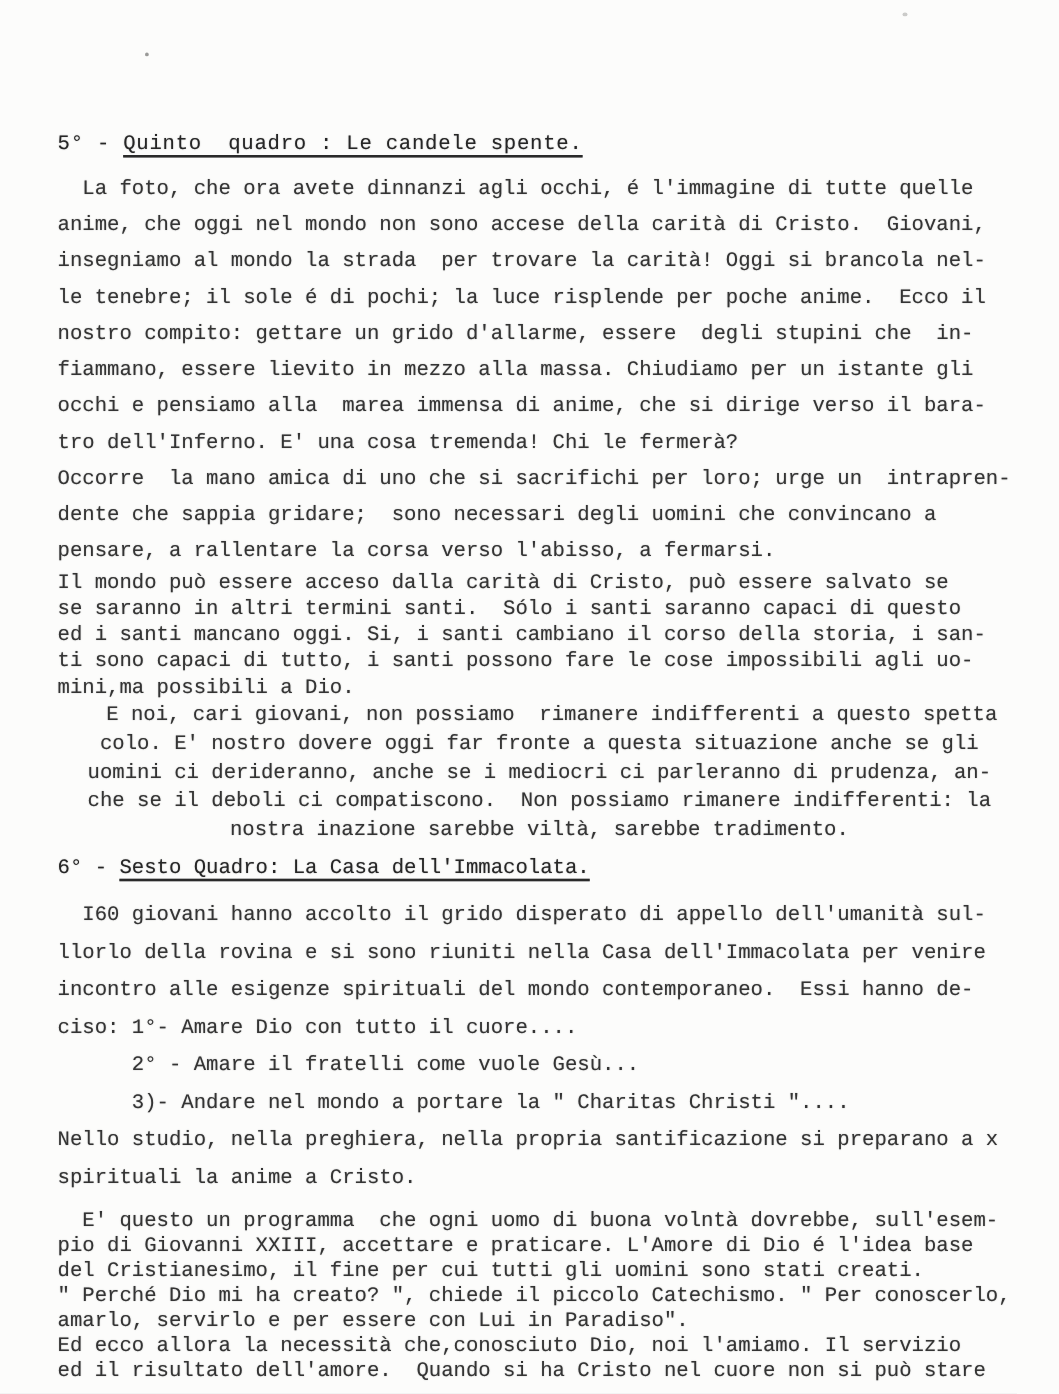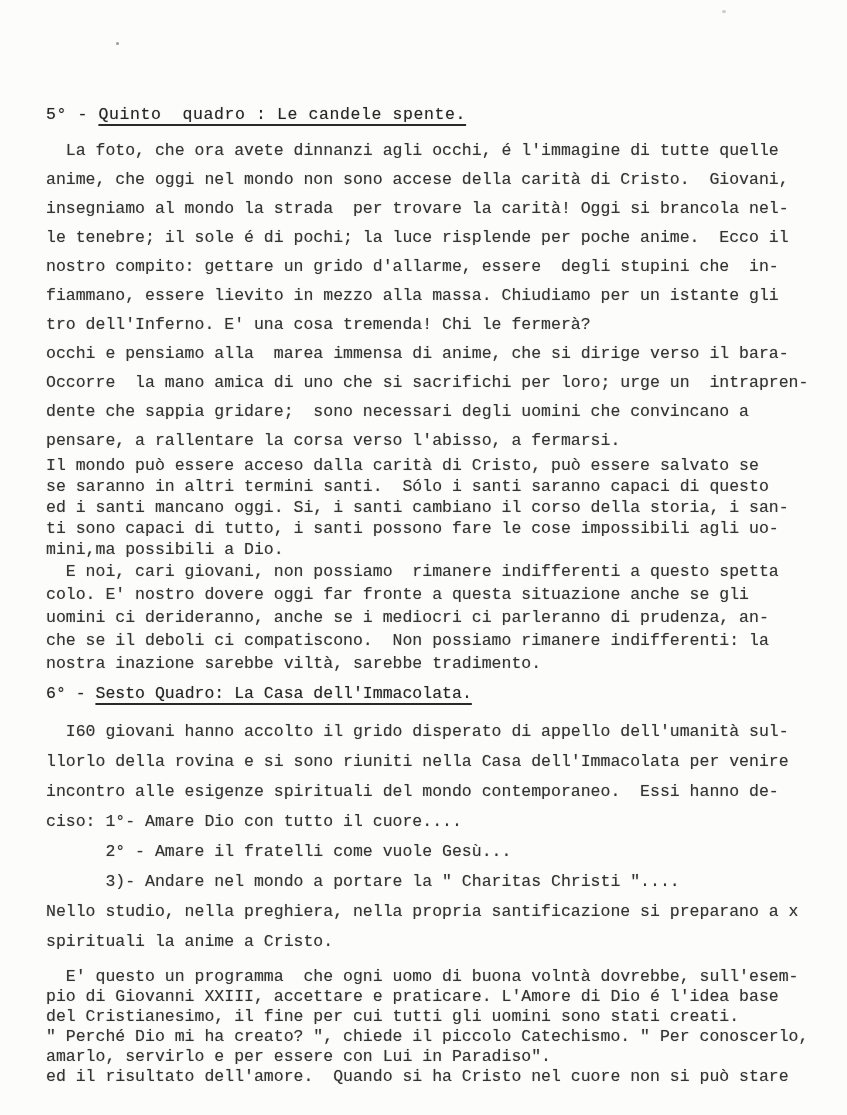--- a/index.html
+++ b/index.html
@@ -21,21 +21,21 @@
   .heading .u{
     text-decoration:underline;
     text-decoration-thickness:2px;
     text-underline-offset:5px;
     text-decoration-color:#2a2a2a;
   }
   .heading-5{letter-spacing:0.6px;}
   .para{margin:0;font-family:Liberation Mono, monospace;}
   .lh29 .ln{line-height:29px;}
   .lh21 .ln{line-height:21px;}
-  .lh23 .ln{line-height:23px;}
+  .lh23 .ln{line-height:23px;text-align:center;}
   .lh30 .ln{line-height:30px;}
   .lh20 .ln{line-height:20px;}
   .para-noi{margin-top:0px;}
   .heading-6{margin-top:8px;margin-bottom:12px;}
   .para-casa{margin-top:2px;}
   .para-programma{margin-top:10px;}
   .speck{position:absolute;background:#9a9a98;border-radius:50%;}
   .speck.s1{left:116px;top:42px;width:3px;height:3px;}
   .speck.s2{left:722px;top:10px;width:4px;height:3px;opacity:.5;}
   .speck.s3{left:118px;top:210px;width:3px;height:3px;opacity:.5;}
@@ -50,22 +50,22 @@
 
   <div class="heading heading-5"><span>5° - </span><span class="u">Quinto  quadro : Le candele spente.</span></div>
 
   <div class="para lh29 para-candele">
       <div class="ln">  La foto, che ora avete dinnanzi agli occhi, é l'immagine di tutte quelle</div>
       <div class="ln">anime, che oggi nel mondo non sono accese della carità di Cristo.  Giovani,</div>
       <div class="ln">insegniamo al mondo la strada  per trovare la carità! Oggi si brancola nel-</div>
       <div class="ln">le tenebre; il sole é di pochi; la luce risplende per poche anime.  Ecco il</div>
       <div class="ln">nostro compito: gettare un grido d'allarme, essere  degli stupini che  in-</div>
       <div class="ln">fiammano, essere lievito in mezzo alla massa. Chiudiamo per un istante gli</div>
+      <div class="ln">occhi e pensiamo alla  marea immensa di anime, che si dirige verso il bara-</div>
       <div class="ln">tro dell'Inferno. E' una cosa tremenda! Chi le fermerà?</div>
-      <div class="ln">occhi e pensiamo alla  marea immensa di anime, che si dirige verso il bara-</div>
     </div>
 
   <div class="para lh29 para-occorre">
       <div class="ln">Occorre  la mano amica di uno che si sacrifichi per loro; urge un  intrapren-</div>
       <div class="ln">dente che sappia gridare;  sono necessari degli uomini che convincano a</div>
       <div class="ln">pensare, a rallentare la corsa verso l'abisso, a fermarsi.</div>
     </div>
 
   <div class="para lh21 para-mondo">
       <div class="ln">Il mondo può essere acceso dalla carità di Cristo, può essere salvato se</div>
@@ -95,16 +95,17 @@
       <div class="ln">Nello studio, nella preghiera, nella propria santificazione si preparano a x</div>
       <div class="ln">spirituali la anime a Cristo.</div>
     </div>
 
   <div class="para lh20 para-programma">
       <div class="ln">  E' questo un programma  che ogni uomo di buona volntà dovrebbe, sull'esem-</div>
       <div class="ln">pio di Giovanni XXIII, accettare e praticare. L'Amore di Dio é l'idea base</div>
       <div class="ln">del Cristianesimo, il fine per cui tutti gli uomini sono stati creati.</div>
       <div class="ln">" Perché Dio mi ha creato? ", chiede il piccolo Catechismo. " Per conoscerlo,</div>
       <div class="ln">amarlo, servirlo e per essere con Lui in Paradiso".</div>
+      <div class="ln">Ed ecco allora la necessità che,conosciuto Dio, noi l'amiamo. Il servizio</div>
       <div class="ln">ed il risultato dell'amore.  Quando si ha Cristo nel cuore non si può stare</div>
     </div>
 
 </div>
 
 </body></html>

